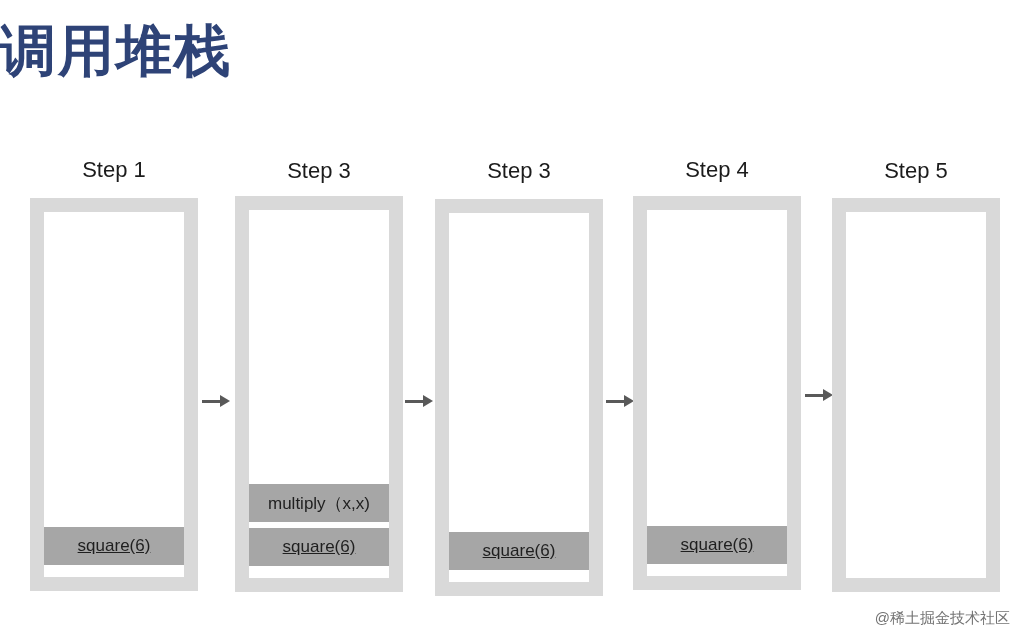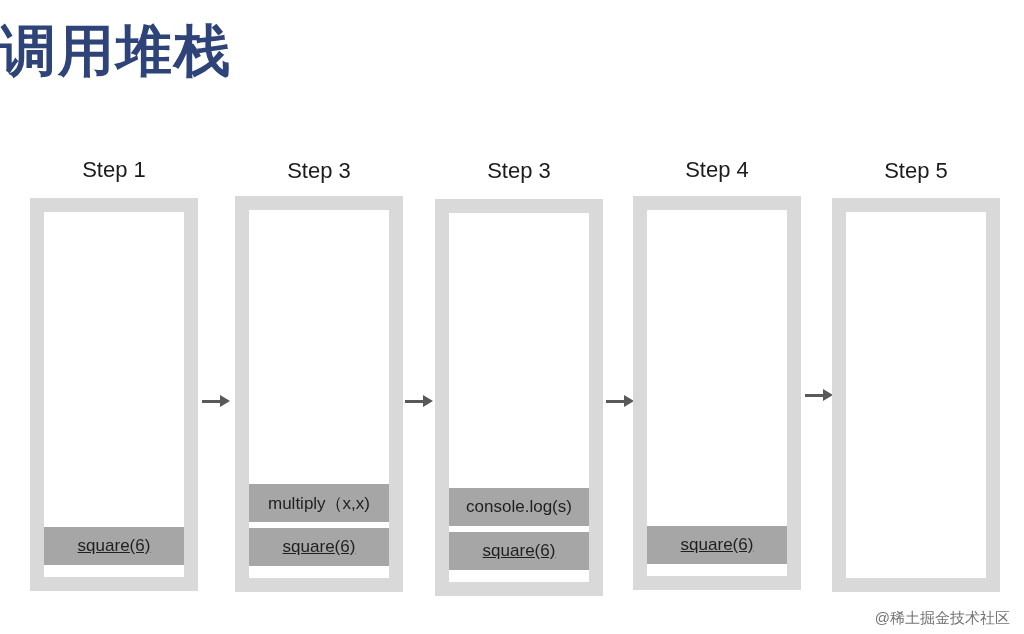--- a/index.html
+++ b/index.html
@@ -130,21 +130,20 @@
 </div>
 
 <div class="arrow" style="left:405px; top:394px;">
   <div class="shaft"></div>
     <div class="head"></div>
 </div>
 
 <div class="step-label" style="left:435px; top:158px; width:168px;">Step 3</div>
 <div class="stack-box" style="left:435px; top:199px; width:168px; height:397px;">
   <div class="stack-inner" style="left:14px; top:14px; width:140px; height:369px;">
-    <div class="frame">console.log(s)</div>
     <div class="frame">square(6)</div>
   </div>
 </div>
 
 <div class="arrow" style="left:606px; top:394px;">
   <div class="shaft"></div>
     <div class="head"></div>
 </div>
 
 <div class="step-label" style="left:633px; top:157px; width:168px;">Step 4</div>

